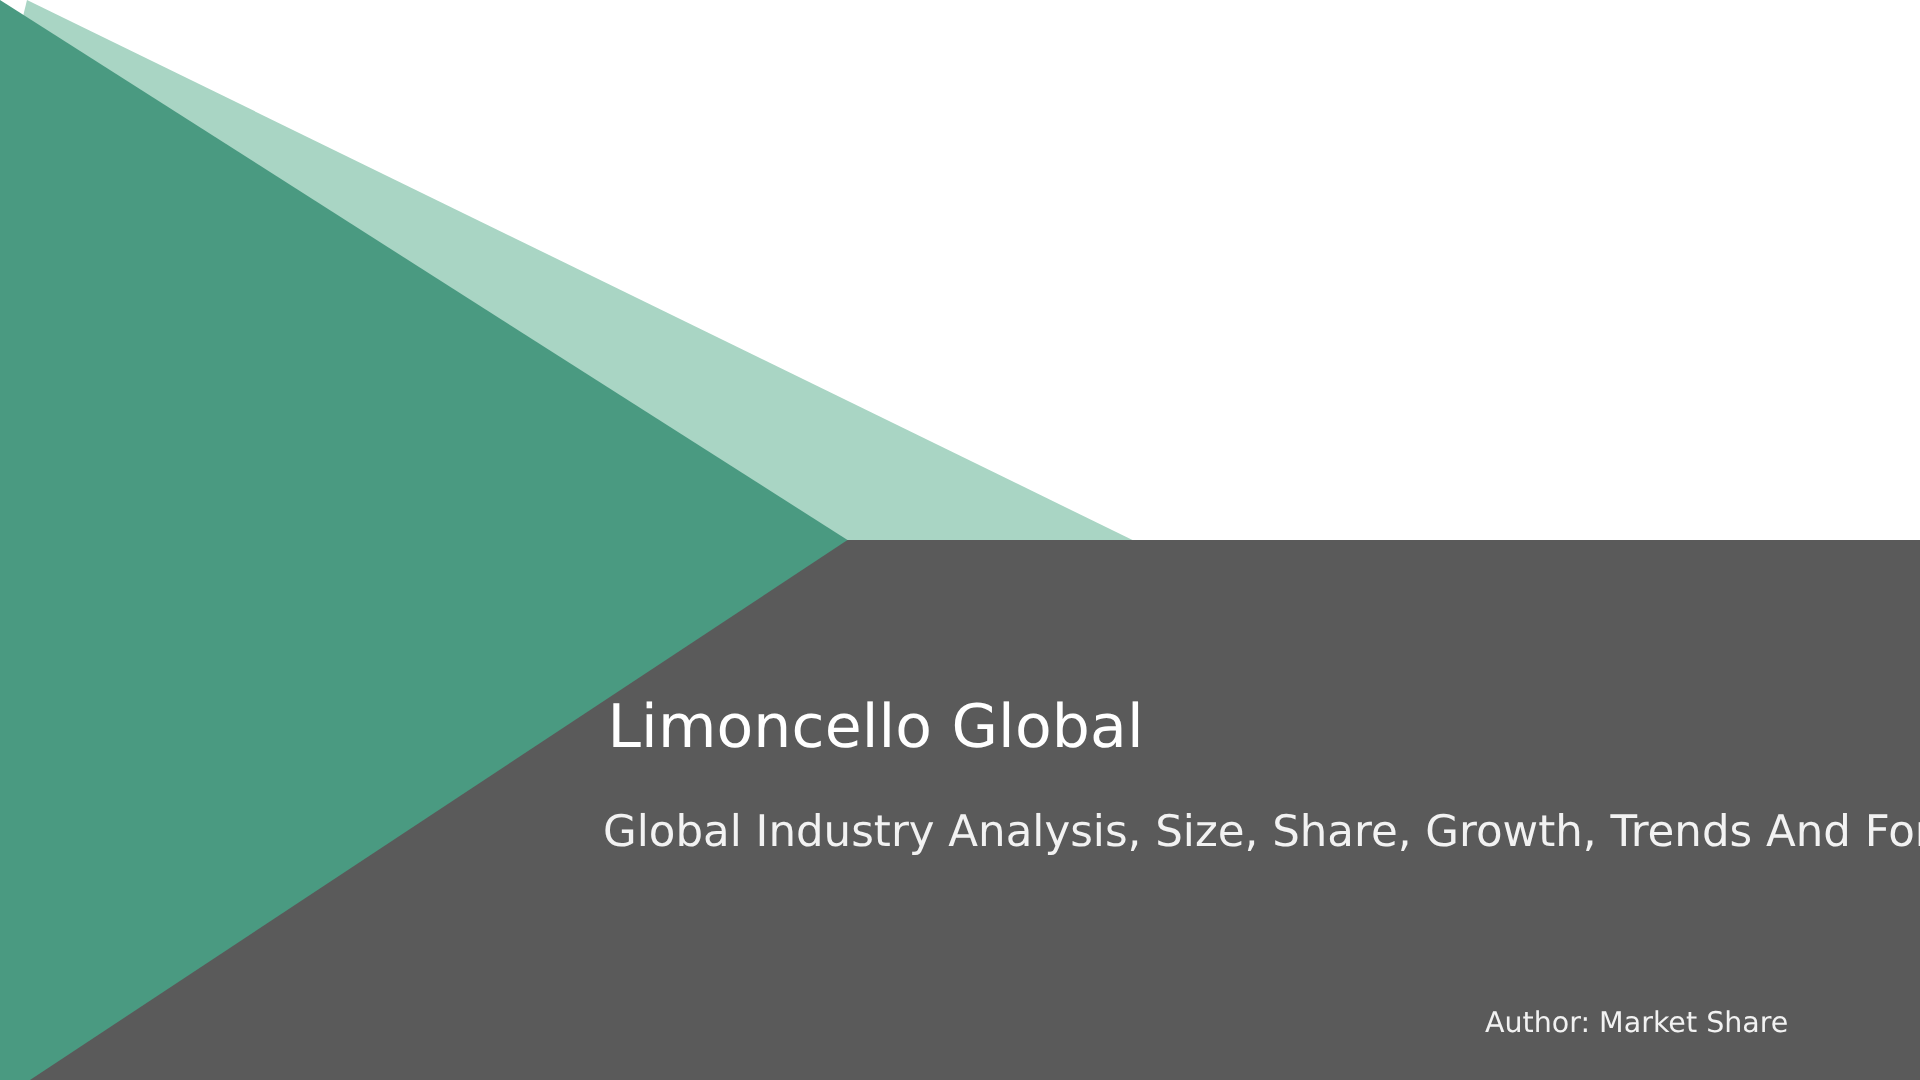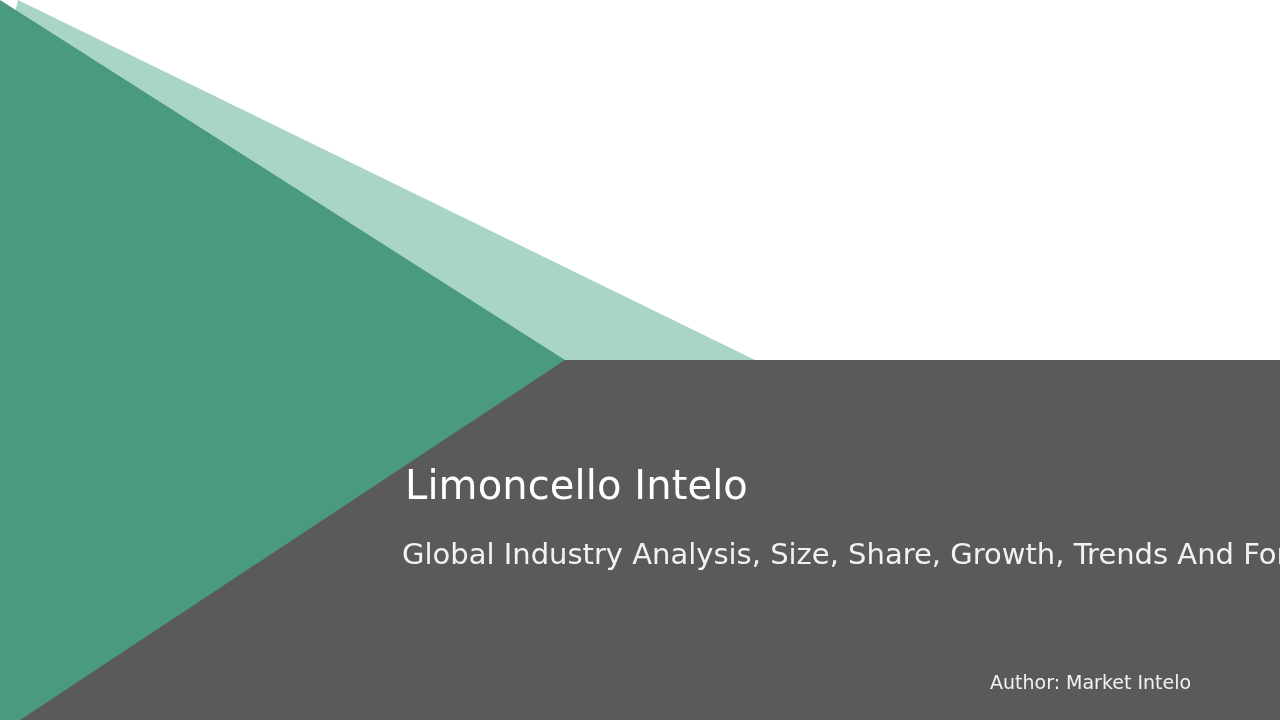--- a/index.html
+++ b/index.html
@@ -68,18 +68,18 @@
 <div id="slide">
 
   <svg id="bg-shapes" viewBox="0 0 1280 720" preserveAspectRatio="none">
     <rect x="0" y="0" width="1280" height="720" fill="#ffffff"></rect>
     <rect x="0" y="360" width="1280" height="360" fill="#5a5a5a"></rect>
     <polygon points="18,0 755,360 560,360 0,74" fill="#a9d5c4"></polygon>
     <polygon points="0,0 565,360 20,720 0,720" fill="#4a9a81"></polygon>
   </svg>
 
   <div class="text-layer">
-    <div id="title">Limoncello Intelo</div>
+    <div id="title">Limoncello Global</div>
     <div id="subtitle">Global Industry Analysis, Size, Share, Growth, Trends And Forecast</div>
-    <div id="author">Author: Market Intelo</div>
+    <div id="author">Author: Market Share</div>
   </div>
 
 </div>
 
 </body></html>

